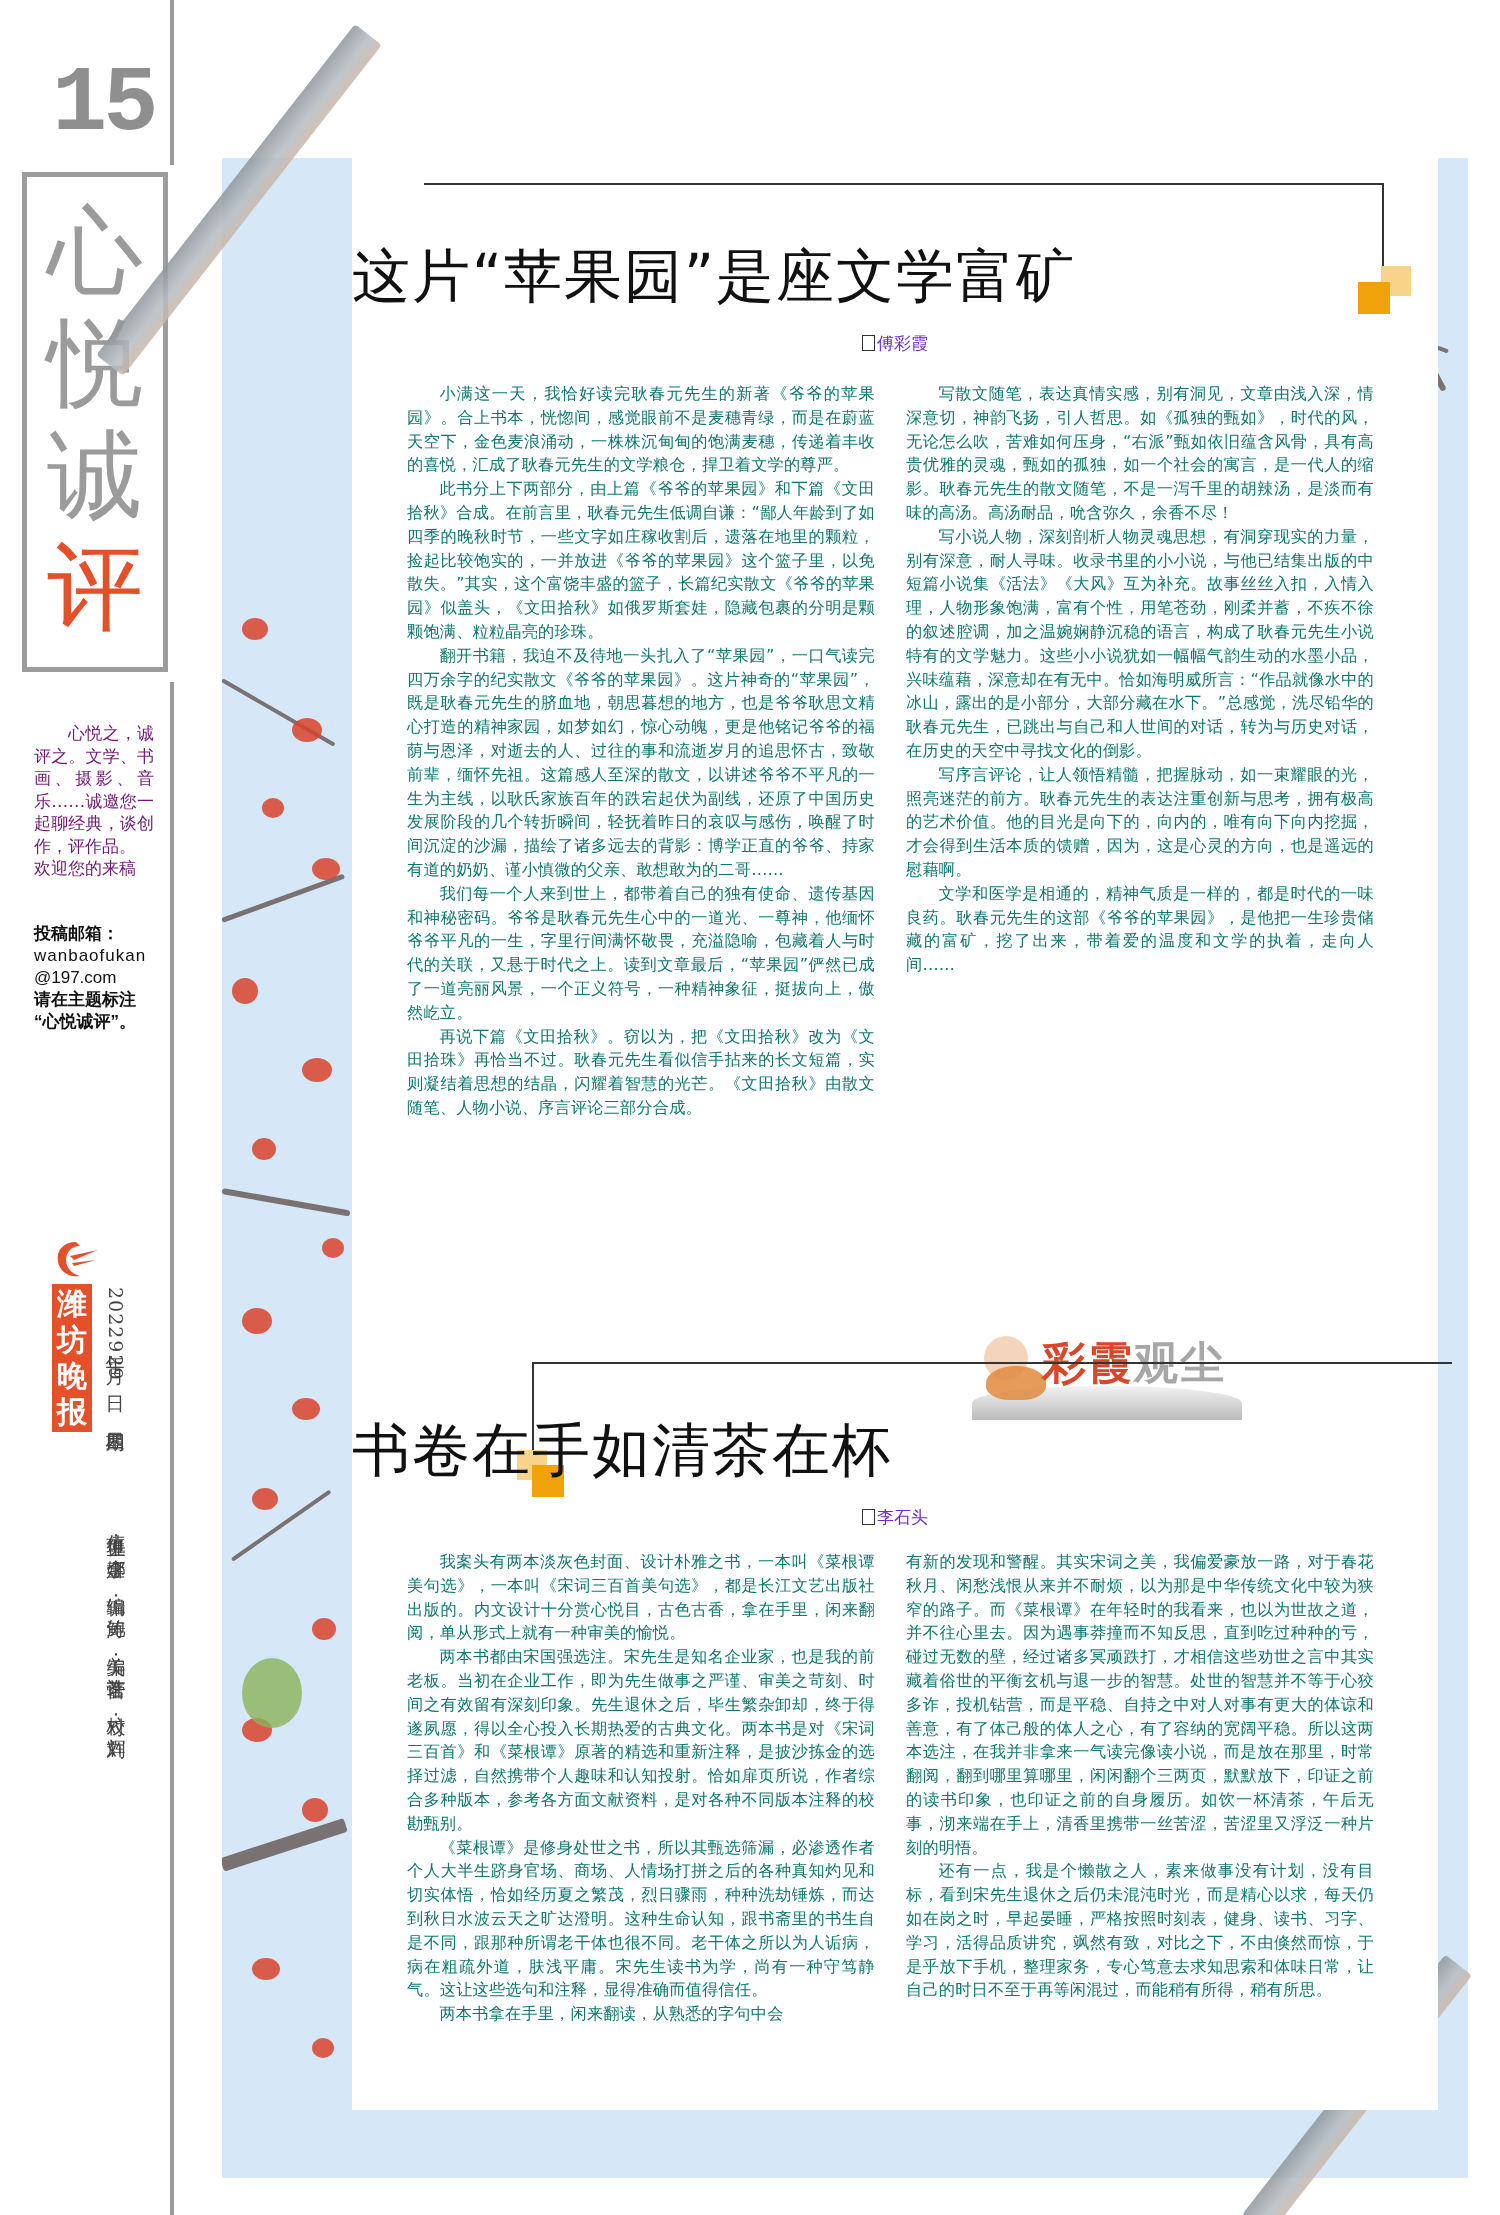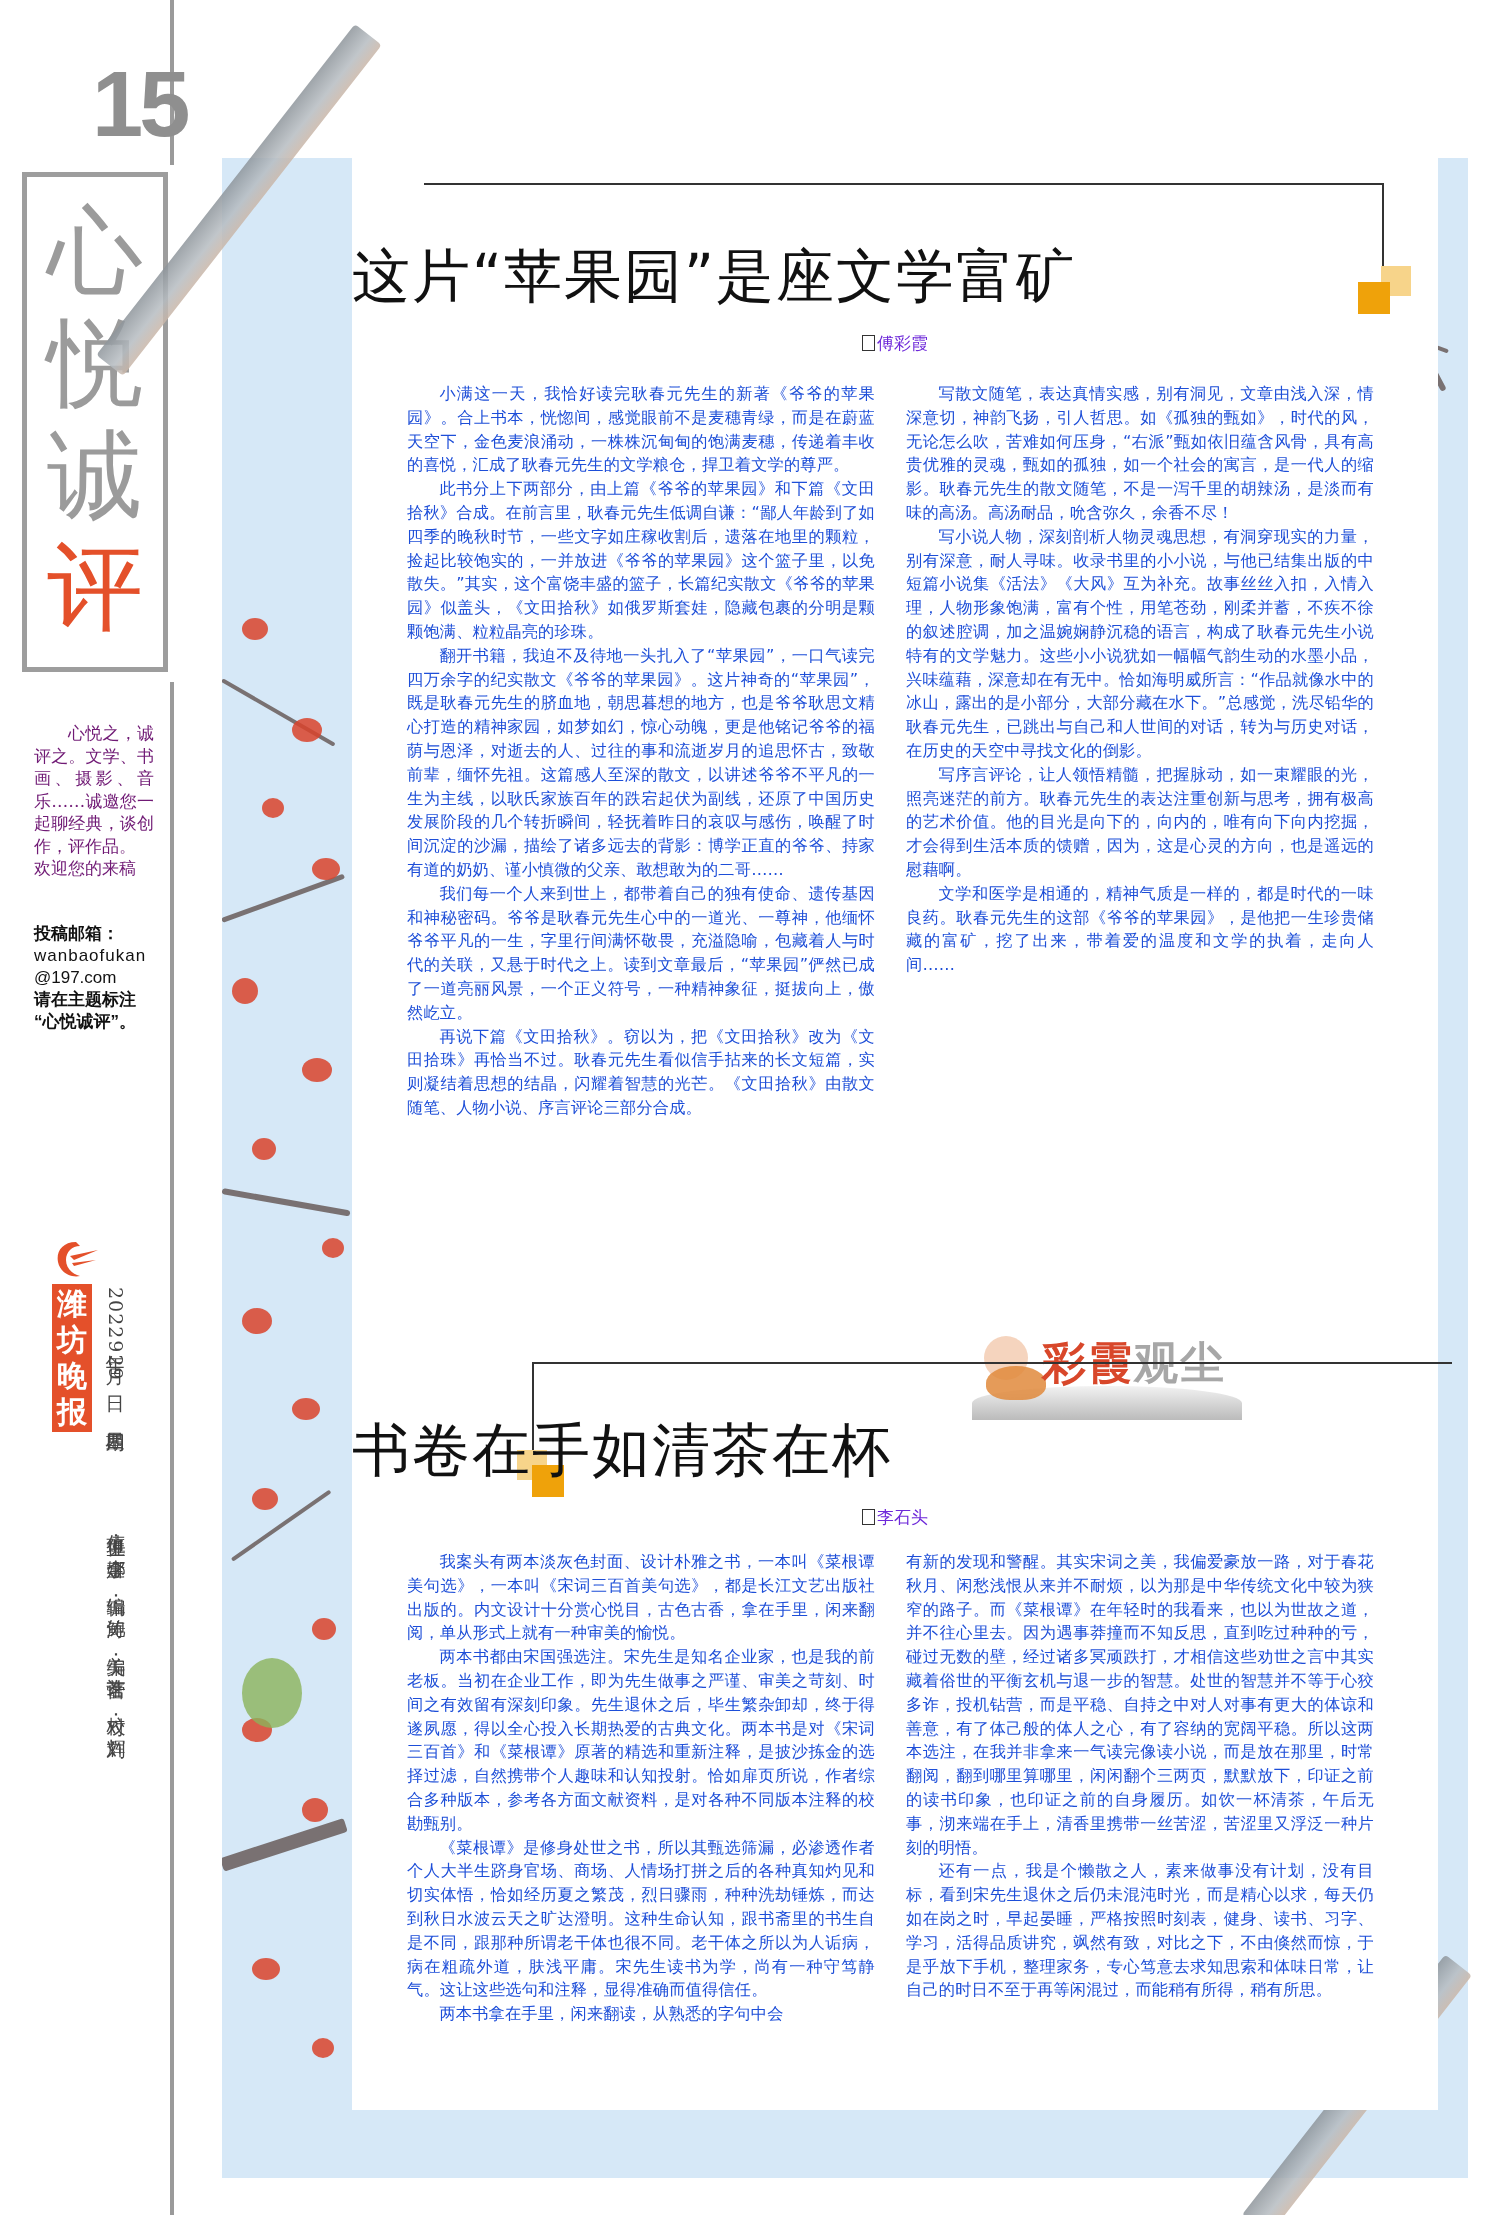--- a/index.html
+++ b/index.html
@@ -8,21 +8,21 @@
     background: #ffffff;
     font-family: "DejaVu Sans", sans-serif;
     color: #222;
   }
   
   .left-col { position: absolute; left: 0; top: 0; width: 172px; height: 2215px; }
   .vrule-top { position: absolute; left: 170px; top: 0; width: 4px; height: 165px; background: #9a9a9a; }
   .vrule-mid { position: absolute; left: 170px; top: 682px; width: 4px; height: 1533px; background: #9a9a9a; }
   .page-num {
     position: absolute; left: 52px; top: 52px; font-size: 92px; font-weight: bold;
-    color: #8f8f8f; letter-spacing: -4px; font-family: Liberation Sans, sans-serif; margin-left: 40px;
+    color: #8f8f8f; letter-spacing: -4px; font-family: Liberation Mono, monospace;
   }
   .section-box {
     position: absolute; left: 22px; top: 172px; width: 146px; height: 500px;
     border: 5px solid #9d9d9d; box-sizing: border-box;
   }
   .section-title {
     position: absolute; left: 0; right: 0; top: 18px;
     display: flex; flex-direction: column; align-items: center;
     font-family: "DejaVu Serif", serif; font-size: 96px; line-height: 112px; color: #9b9b9b;
   }
@@ -92,21 +92,21 @@
   }
   .byline {
     position: absolute; left: 0; right: 0; text-align: center;
     font-family: "DejaVu Sans", sans-serif; font-size: 17px; color: #6d28d9;
   }
   .byline .box {
     display: inline-block; width: 11px; height: 14px; border: 1px solid #333; vertical-align: -2px; margin-right: 2px;
   }
   .col {
     position: absolute; font-family: "DejaVu Sans", sans-serif; font-size: 16.2px;
-    line-height: 23.8px; color: #1d4ed8; text-align: justify; letter-spacing: .2px;
+    line-height: 23.8px; color: #0f766e; text-align: justify; letter-spacing: .2px;
   }
   .col p { margin: 0; text-indent: 2em; }
   .col p.cont { text-indent: 0; }
   .seal {
     position: absolute; left: 620px; top: 1180px; width: 270px; height: 90px;
   }
   .seal-sun { position: absolute; left: 12px; top: 6px; width: 44px; height: 44px; border-radius: 50%; background: #f3c9ae; opacity: .8; }
   .seal-tree { position: absolute; left: 14px; top: 36px; width: 60px; height: 34px; border-radius: 50% 50% 40% 40%; background: #e08a3c; opacity: .85; }
   .seal-hills { position: absolute; left: 0; bottom: 0; width: 270px; height: 34px; background: linear-gradient(180deg, rgba(190,190,190,.2), rgba(170,170,170,.8)); border-radius: 60% 60% 0 0; }
   .seal-text { position: absolute; left: 70px; top: 4px; font-family: "DejaVu Serif", serif; font-weight: bold; font-size: 44px; letter-spacing: 2px; }

